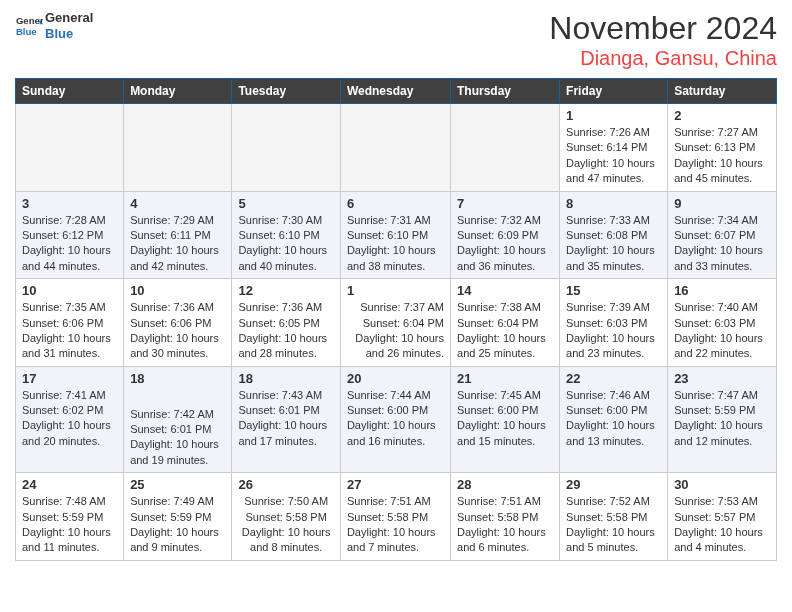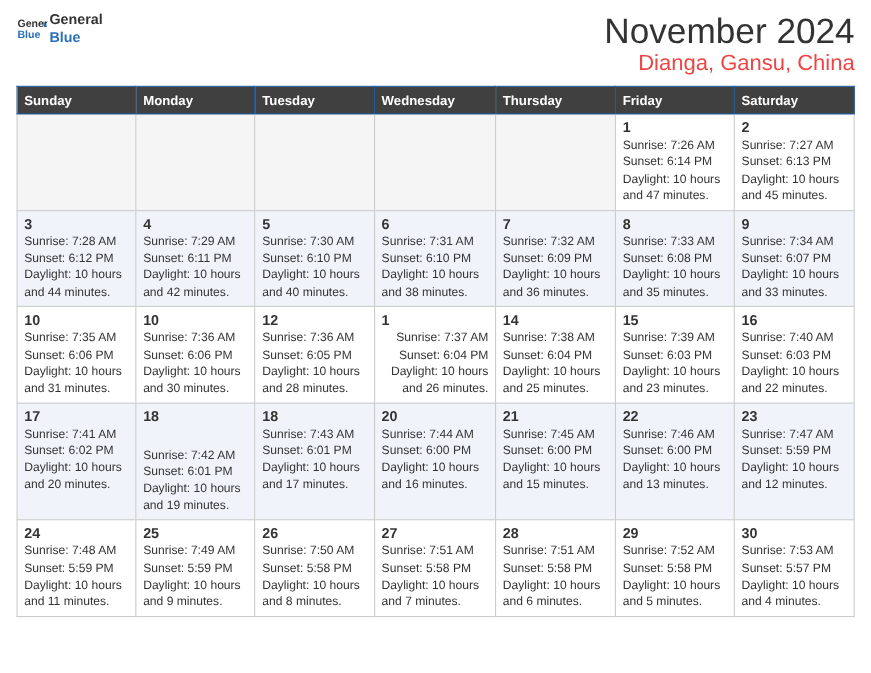--- a/index.html
+++ b/index.html
@@ -304,21 +304,21 @@
           </td>
           <td>
             <span class="day-num">25</span>
             <div class="day-info" style="white-space: pre-line;">Sunrise: 7:49 AM
 Sunset: 5:59 PM
 Daylight: 10 hours
 and 9 minutes.</div>
           </td>
           <td>
             <span class="day-num">26</span>
-            <div class="day-info" style="white-space: pre-line;">Sunrise: 7:50 AM
+            <div class="day-info" style="white-space: pre-line; text-align: center;">Sunrise: 7:50 AM
 Sunset: 5:58 PM
 Daylight: 10 hours
 and 8 minutes.</div>
           </td>
           <td>
             <span class="day-num">27</span>
             <div class="day-info" style="white-space: pre-line;">Sunrise: 7:51 AM
 Sunset: 5:58 PM
 Daylight: 10 hours
 and 7 minutes.</div>

